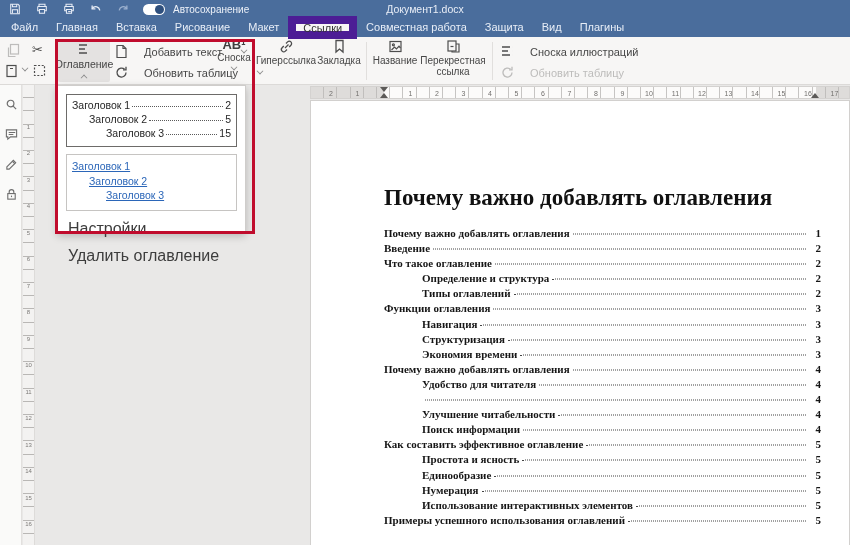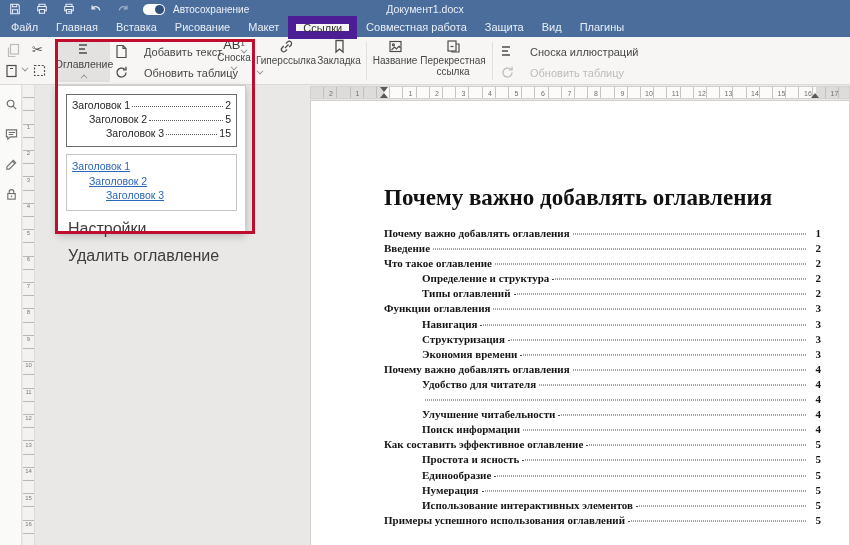--- a/index.html
+++ b/index.html
@@ -28,21 +28,21 @@
   .ribbon .ric { position:absolute; display:inline-flex; align-items:center; justify-content:center; color:#4d4d4d; }
   .ribbon .ric svg { width:15px; height:15px; }
   .ribbon .ric.dim, .rstack.dim, .rline.dim { color:#bdbcbb; }
   .chev { display:inline-block; width:6px; height:6px; border-right:1.4px solid #8a8a8a; border-bottom:1.4px solid #8a8a8a; transform:rotate(45deg) scale(.8); margin:-3px 0 0 4px; }
   .chev.up { transform:rotate(-135deg) scale(.8); margin:4px 0 0 0; }
   .rdiv { position:absolute; top:5px; width:1px; height:38px; background:#e1dfdd; }
   .rbtn-stackrow { position:absolute; height:19px; display:flex; align-items:center; gap:15px; white-space:nowrap; }
   .rbtn-big { position:absolute; top:2px; display:flex; flex-direction:column; align-items:center; gap:1px; text-align:center; }
   .rbtn-big .lbl { font-size:10px; line-height:11px; }
   .toc-btn { position:absolute; left:58px; top:3px; width:52px; height:42px; background:#e4e2e1; border-radius:2px; display:flex; flex-direction:column; align-items:center; justify-content:center; gap:1px; }
-  .ab-sup { font-size:13px; font-weight:normal; color:#3f3f3f; line-height:12px; }
+  .ab-sup { font-size:13px; font-weight:bold; color:#3f3f3f; line-height:12px; }
 
   
   .leftbar { position:absolute; left:0; top:85px; width:22px; height:460px; background:#fafaf9; border-right:1px solid #e2e0de; }
   .lic { position:absolute; left:4px; width:14px; height:14px; color:#6f6f6f; display:flex; align-items:center; justify-content:center; }
   .lic svg { width:13px; height:13px; }
 
   
   .vruler { position:absolute; left:23px; top:85px; width:12px; height:460px; background:#f3f2f1; border-right:1px solid #dddbd9;
     background-image:repeating-linear-gradient(to bottom, transparent 0 12.2px, #b9b7b5 12.2px 13.2px); }
   .vruler .rnum { position:absolute; left:0; width:11px; text-align:center; font-size:6px; color:#7c7a78; transform:translateY(-3px); }

